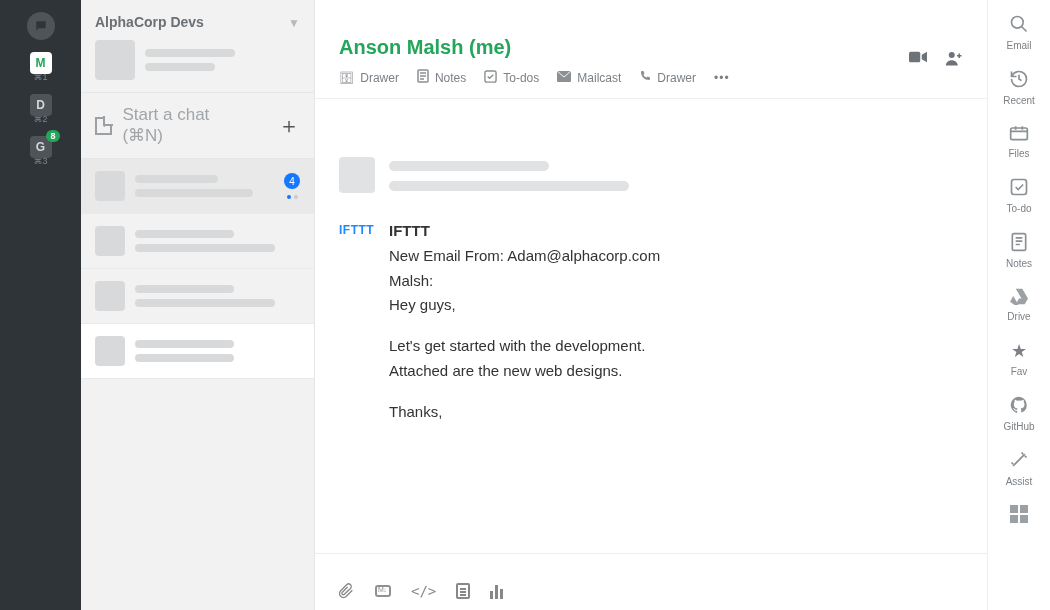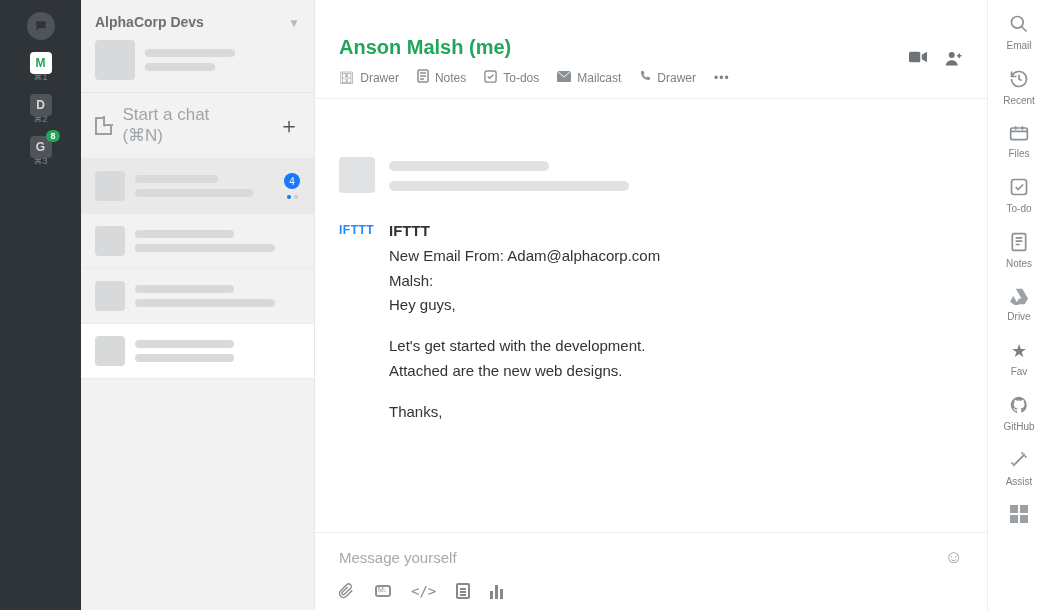--- a/index.html
+++ b/index.html
@@ -264,24 +264,20 @@
         <div style="height:16px;"></div>
         <div>Let's get started with the development.</div>
         <div>Attached are the new web designs.</div>
         <div style="height:16px;"></div>
         <div>Thanks,</div>
       </div>
     </div>
   </div>
 
   <div class="composer">
-    <div class="row1">
-      <input type="text" placeholder="Message yourself" style="">
-      <span class="emoji">☺</span>
-    </div>
     <div class="row2">
       <span class="ic">
         <svg width="16" height="18" viewBox="0 0 24 26" fill="none" stroke="#888" stroke-width="2">
             <path d="M20 12l-9 9a6 6 0 01-8.5-8.5l9-9a4 4 0 015.7 5.7L8 18a2 2 0 01-3-3l8-8"></path>
           </svg>
       </span>
       <span class="ic">
           <span class="icn-box"></span>
         </span>
       <span class="ic code-glyph">&lt;/&gt;</span>

